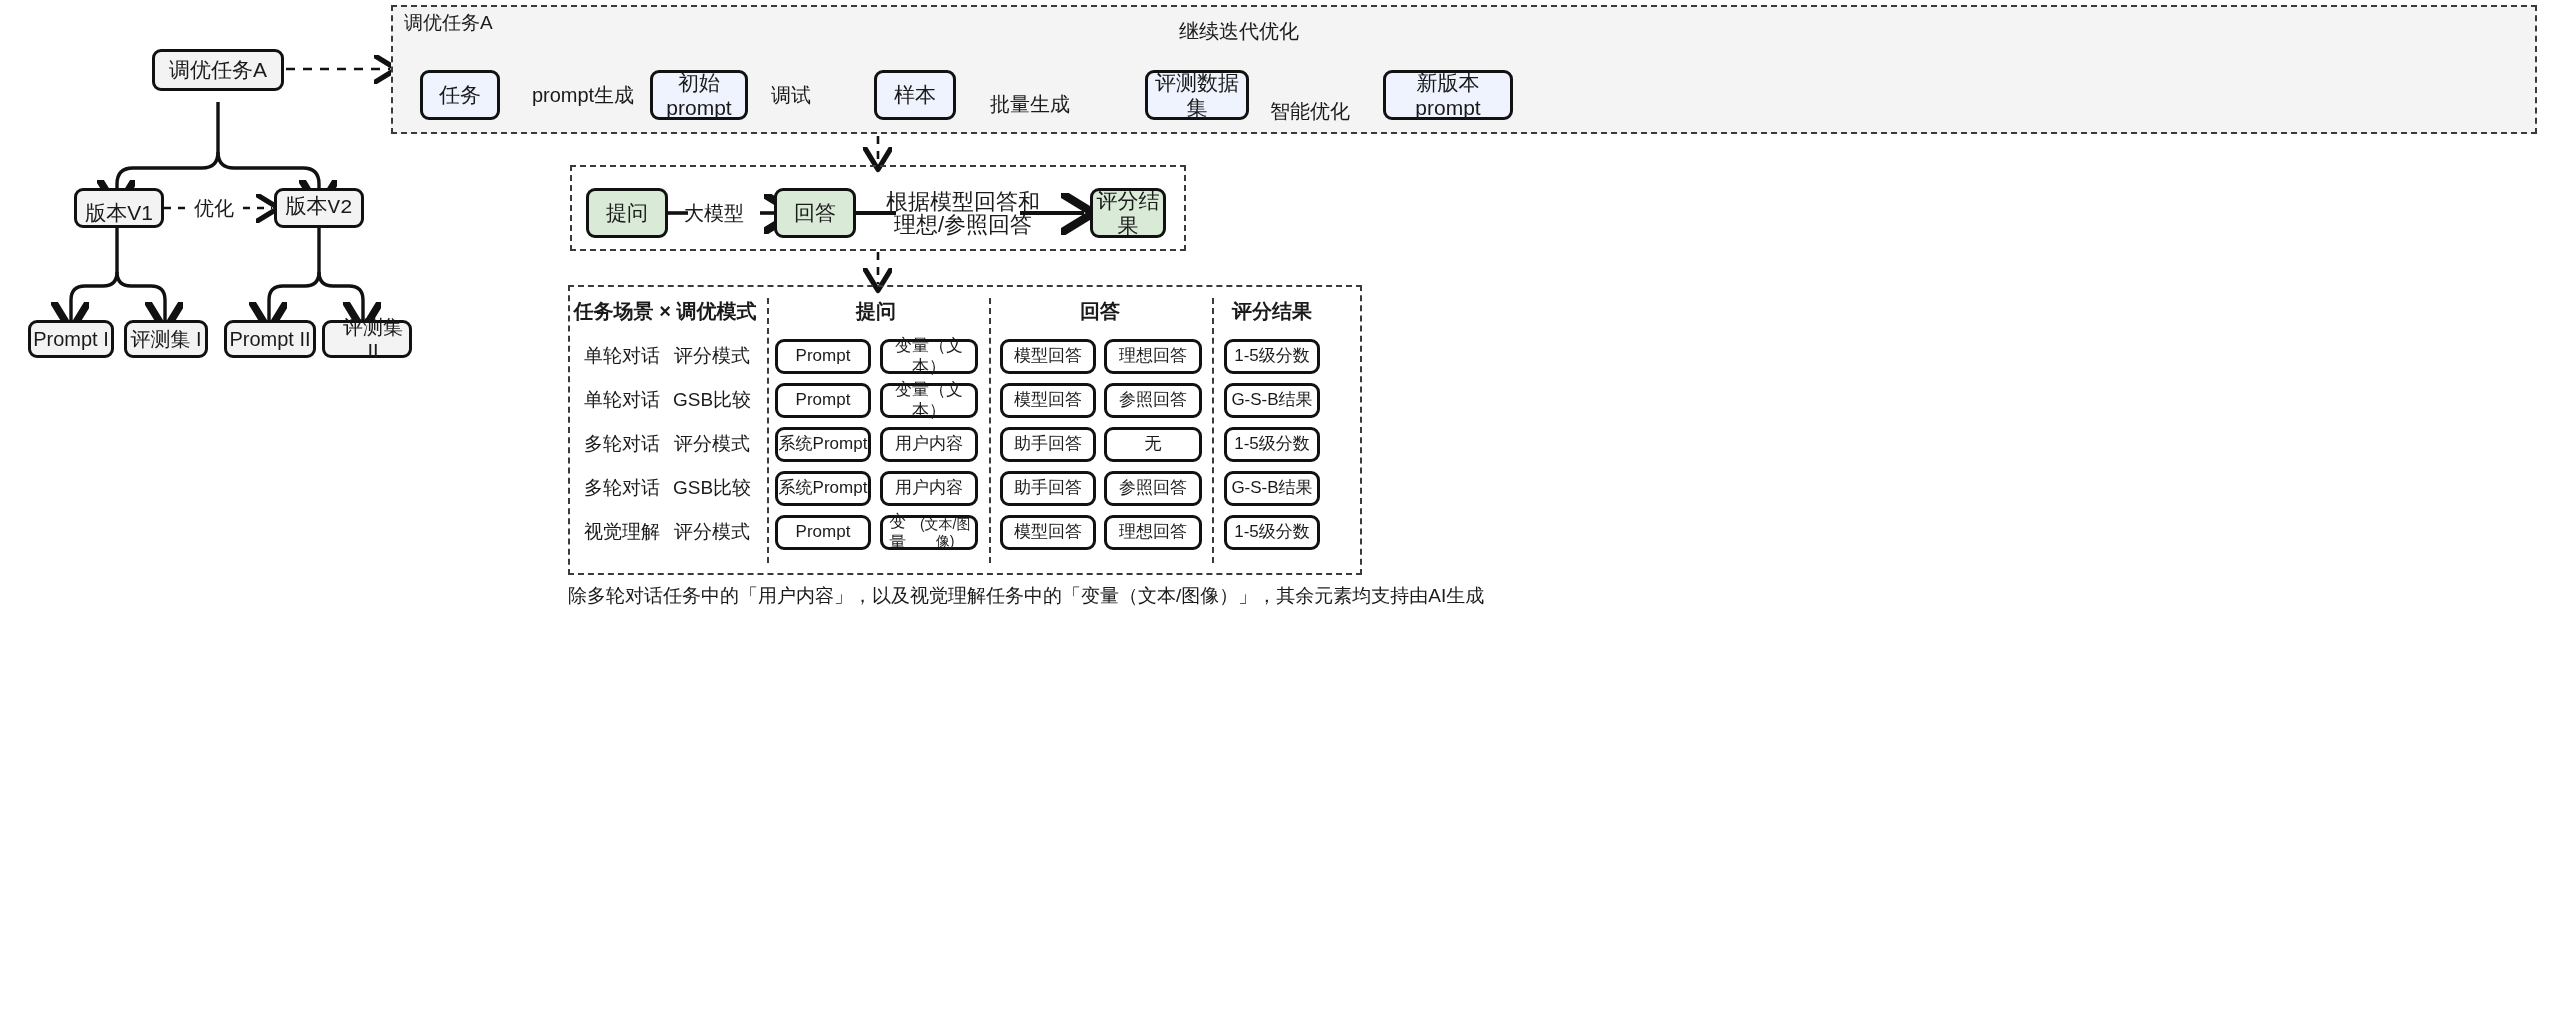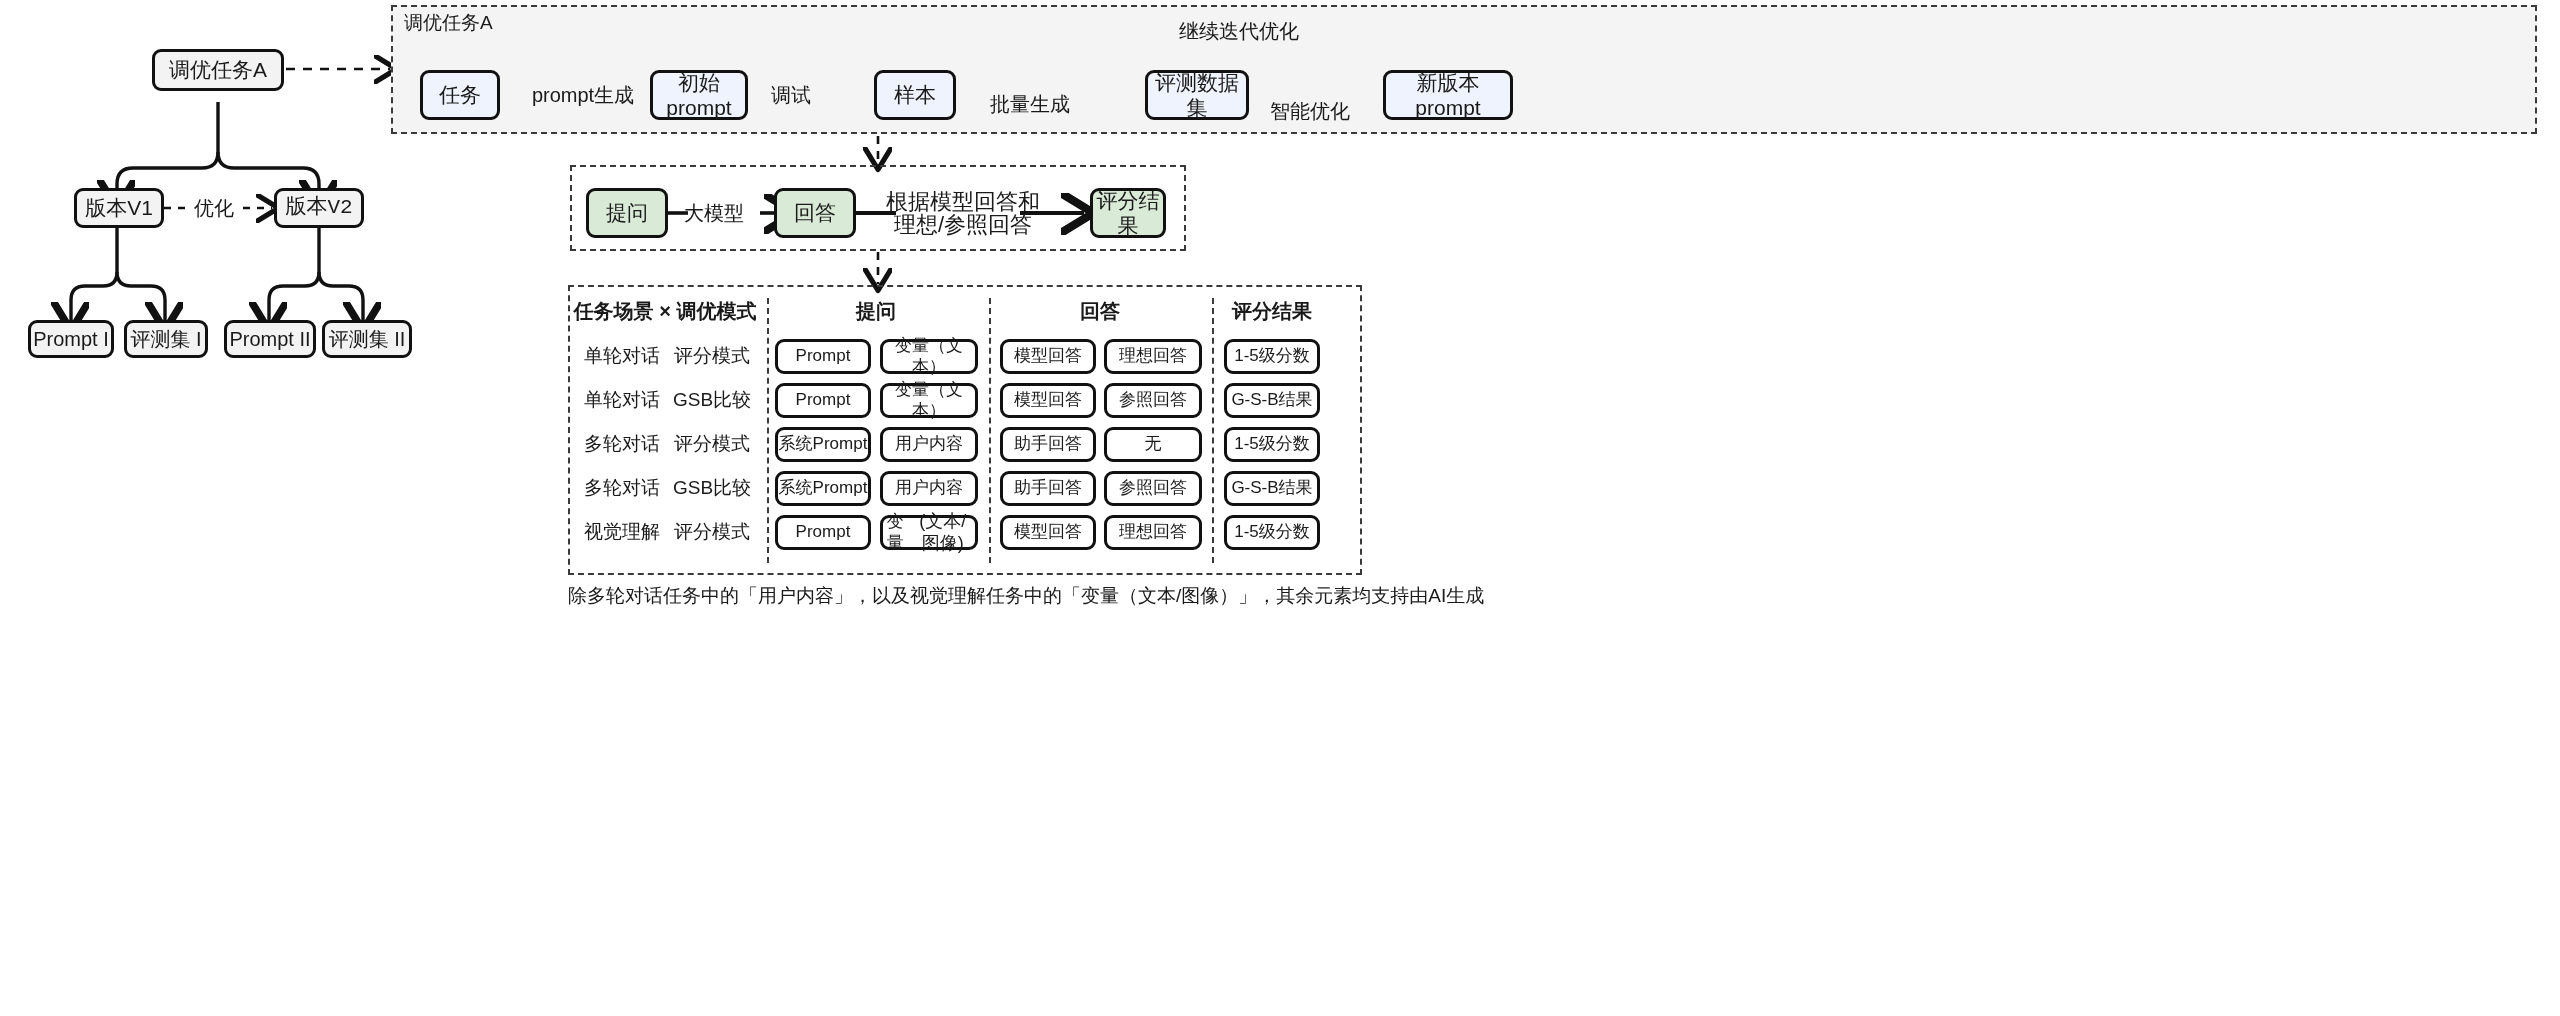--- a/index.html
+++ b/index.html
@@ -33,21 +33,21 @@
   
   .vdiv{position:absolute;border-left:2px dashed #3a3a3a;}
 
   svg{position:absolute;left:0;top:0;overflow:visible;pointer-events:none;}
   .t17{font-size:17px;}
   .t18{font-size:22px;}
   .t19{font-size:19px;}
   .t20{font-size:20px;}
   .t21{font-size:21px;}
   .bold{font-weight:bold;}
-  .small{font-size:18px;}
+  .small{font-size:14px;}
 </style>
 </head>
 <body>
 
 <svg width="2560" height="1016">
   <defs>
     <marker id="ah" markerWidth="11" markerHeight="11" refX="6" refY="5.2" orient="auto">
       <path d="M0,0 L8.5,5.2 L0,10.4" fill="none" stroke="#111" stroke-width="2.2" stroke-linecap="round" stroke-linejoin="round"></path>
     </marker>
     <marker id="ahs" markerWidth="11" markerHeight="11" refX="6" refY="5.2" orient="auto">
@@ -104,39 +104,39 @@
   <path d="M668,213 L688,213" fill="none" stroke="#111" stroke-width="3.6"></path>
   <path d="M760,213 L786,213" fill="none" stroke="#111" stroke-width="3.6" marker-end="url(#ah)"></path>
   <path d="M855,213 L896,213" fill="none" stroke="#111" stroke-width="3.8"></path>
   <path d="M1020,213 L1084,213" fill="none" stroke="#111" stroke-width="3.8" marker-end="url(#ah)"></path>
 </svg>
 
 <div class="node gray t21" style="left:152px;top:49px;width:132px;height:42px;">
   <span>调优任务A</span>
 </div>
 
-<div class="node gray t21" style="left:74px;top:188px;width:90px;height:40px;">
+<div class="node gray t21" style="left:74px;top:188px;width:90px;height:40px;align-items:flex-end;">
   <span>版本V1</span>
 </div>
 <div class="node gray t21" style="left:274px;top:188px;width:90px;height:40px;font-family:Liberation Mono, monospace;">
   <span>版本V2</span>
 </div>
 
 <div class="lbl mid t20" style="left:214px;top:208px;">优化</div>
 
 <div class="node gray t20" style="left:28px;top:320px;width:86px;height:38px;">
   <span>Prompt I</span>
 </div>
 <div class="node gray t20" style="left:124px;top:320px;width:84px;height:38px;">
   <span>评测集 I</span>
 </div>
 <div class="node gray t20" style="left:224px;top:320px;width:92px;height:38px;">
   <span>Prompt II</span>
 </div>
-<div class="node gray t20" style="left:322px;top:320px;width:90px;height:38px;">
+<div class="node gray t20" style="left:322px;top:320px;width:90px;height:38px;padding-left:12px;">
   <span>评测集 II</span>
 </div>
 
 <div class="dashbox filled" style="left:391px;top:5px;width:2146px;height:129px;"></div>
 <div class="lbl t19" style="left:404px;top:10px;">调优任务A</div>
 
 <div class="node blue t21" style="left:420px;top:70px;width:80px;height:50px;">
   <span>任务</span>
 </div>
 <div class="node blue t21" style="left:650px;top:70px;width:98px;height:50px;">

